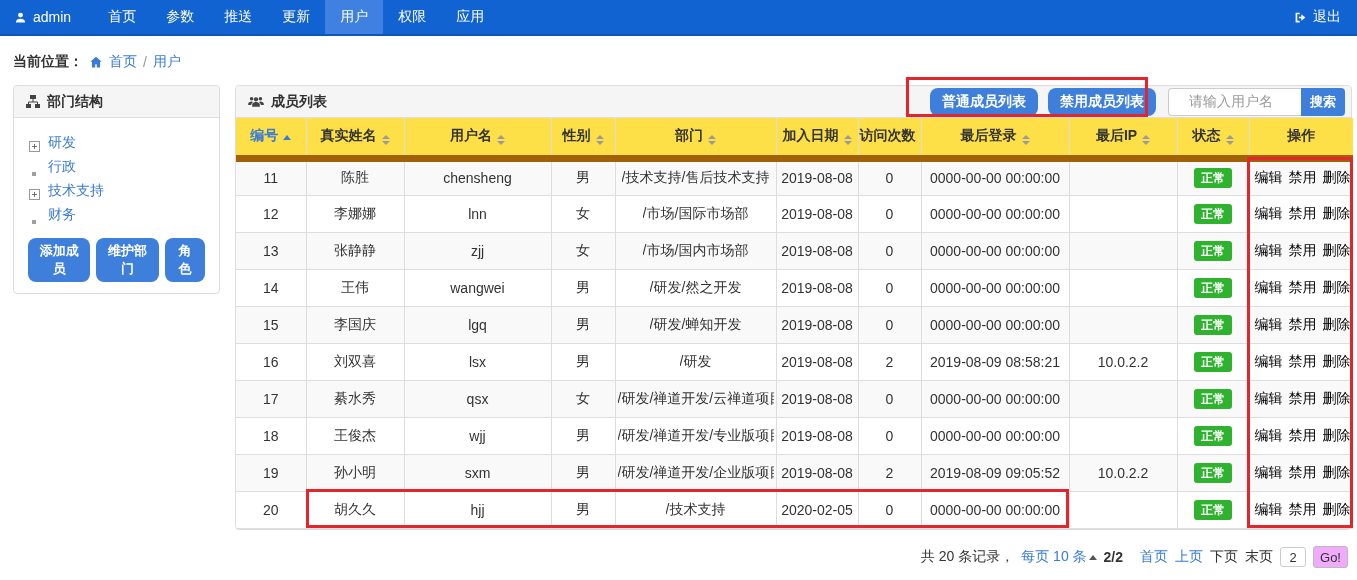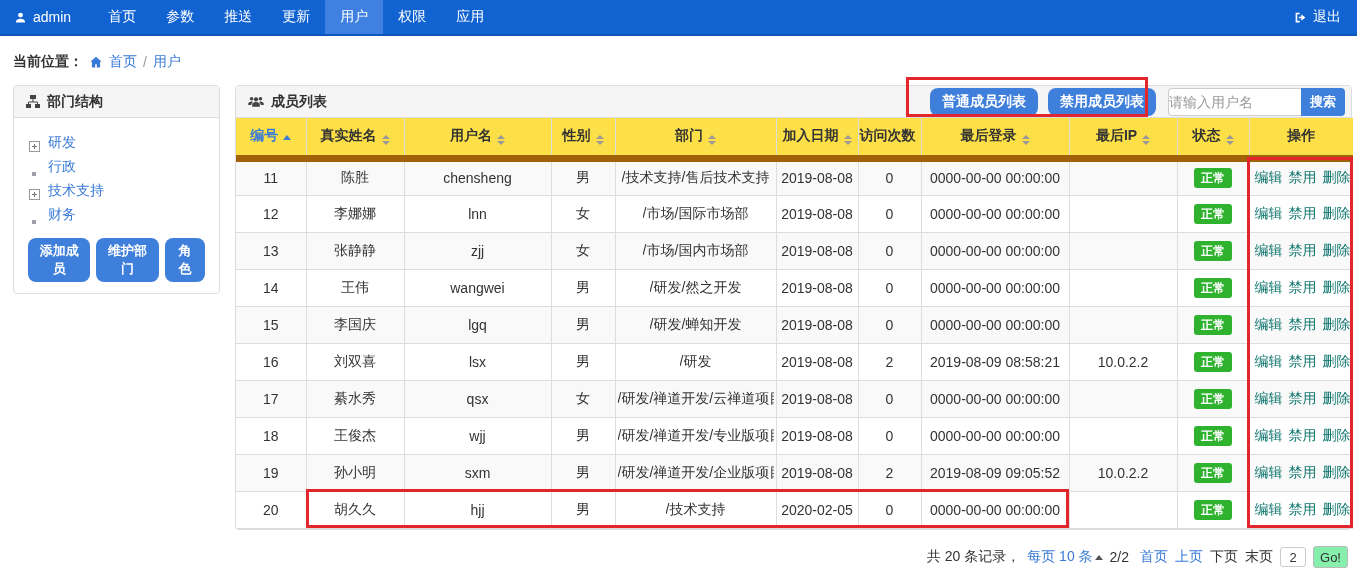--- a/index.html
+++ b/index.html
@@ -44,53 +44,53 @@
             font-size:13px;padding:4px 9px;cursor:pointer;font-family:inherit}
 
   
   .main{left:235px;top:85px;width:1117px}
   .main-heading{justify-content:space-between;padding-right:6px}
   .heading-left{display:flex;align-items:center;gap:7px;font-weight:bold}
   .heading-right{display:flex;align-items:center;gap:12px}
   .btn-lg{height:28px;padding:0 12px;font-size:14px}
   .search-group{display:flex}
   .search-input{width:133px;height:28px;border:1px solid #ccc;border-right:none;
-                border-radius:4px 0 0 4px;padding:0 0;font-size:14px;font-family:Liberation Sans, sans-serif;color:#333}
+                border-radius:4px 0 0 4px;padding:0 20px;font-size:14px;font-family:Liberation Serif, serif;color:#333}
   .search-input::placeholder{color:#999}
   .search-btn{border-radius:0 4px 4px 0}
 
   
   table{width:100%;border-collapse:collapse;table-layout:fixed}
   thead th{height:40px;background:#fde047;border-bottom:7px solid #a16207;font-size:14px;
            font-weight:bold;white-space:nowrap;overflow:hidden}
   thead th+th, tbody td+td{border-left:1px solid #ddd}
   thead th.sorted{color:#3a7bd8}
   tbody td{height:37px;text-align:center;border-bottom:1px solid #ddd;overflow:hidden;
            white-space:nowrap;padding:0 2px}
   tbody tr:nth-child(odd){background:#f9f9f9}
   .cell-clip{display:inline-block;max-width:100%;overflow:hidden;white-space:nowrap;vertical-align:middle}
   .caret-up{width:0;height:0;border-left:4px solid transparent;border-right:4px solid transparent;
             border-bottom:5px solid #3a7bd8;display:inline-block;margin-left:5px}
   .sort-both{display:inline-flex;flex-direction:column;gap:2px;margin-left:5px;vertical-align:1px}
   .sort-both i{width:0;height:0;border-left:4px solid transparent;border-right:4px solid transparent;display:block}
   .sort-both .up{border-bottom:4px solid #9a9a9a}
   .sort-both .dn{border-top:4px solid #9a9a9a}
   .badge-ok{background:#2fb32f;color:#fff;font-size:12px;font-weight:bold;padding:3px 7px;border-radius:3px}
-  .actions a{color:#0f766e;margin:0 3px}
+  .actions a{color:#000000;margin:0 3px}
 
   
   .pagination{position:absolute;top:546px;right:9px;display:flex;align-items:center;gap:7px;color:#333}
   .pg-link{color:#3a7bd8}
   .pg-static{color:#333;cursor:pointer}
-  .pg-info{font-weight:normal;margin-right:4px}
+  .pg-info{font-weight:bold;margin-right:10px}
   .pg-caret{width:0;height:0;border-left:4px solid transparent;border-right:4px solid transparent;
             border-bottom:5px solid #555;display:inline-block;margin-left:-5px}
   .pg-input{width:26px;height:20px;border:1px solid #ccc;border-radius:3px;text-align:center;
             font-size:13px;font-family:inherit;color:#333}
-  .pg-go{height:22px;border:1px solid #bbb;background:#86efac;border-radius:3px;font-size:13px;
+  .pg-go{height:22px;border:1px solid #bbb;background:#f0abfc;border-radius:3px;font-size:13px;
          padding:0 6px;font-family:inherit;cursor:pointer;color:#333}
 
   
   .annot{position:absolute;border:3px solid #e3262b;pointer-events:none}
   #annot-buttons{left:906px;top:77px;width:242px;height:40px}
   #annot-actions{left:1247px;top:157px;width:106px;height:371px}
   #annot-row20{left:306px;top:489px;width:763px;height:39px}
 </style>
 </head>
 <body>

